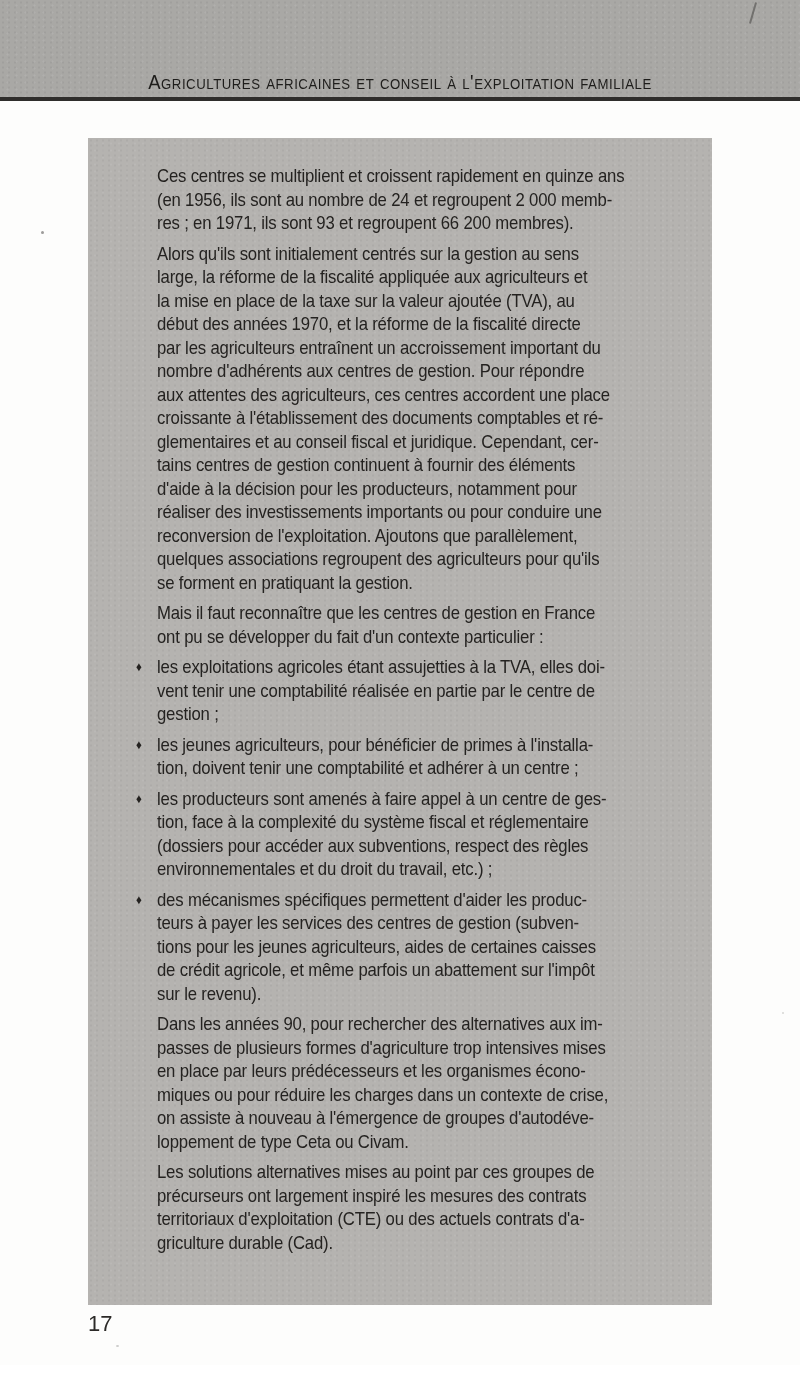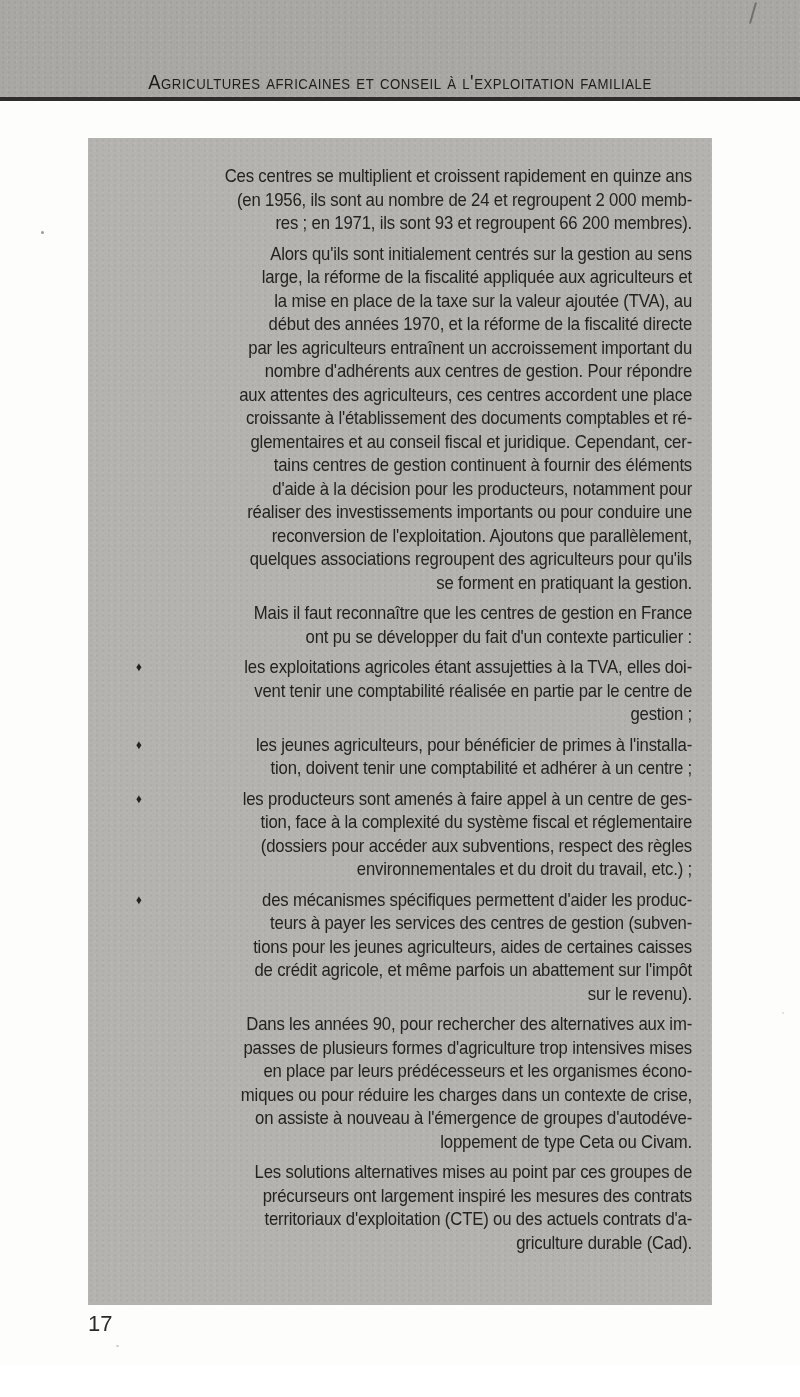--- a/index.html
+++ b/index.html
@@ -59,21 +59,20 @@
     width: 624px;
     height: 1167px;
     box-sizing: border-box;
     background-color: #b5b3b0;
     background-image:
       radial-gradient(circle, rgba(0,0,0,0.045) 0.8px, transparent 1.4px),
       radial-gradient(circle, rgba(255,255,255,0.07) 0.8px, transparent 1.4px);
     background-size: 6px 5px, 8px 7px;
     background-position: 0 0, 3px 2px;
     padding: 26px 20px 0 69px;
-    text-align: right;
   }
   .text-column {
     transform: scaleX(0.88);
     transform-origin: 0 0;
     width: 608px;
   }
   .block {
     position: relative;
     font-size: 19px;
     line-height: 23.5px;

